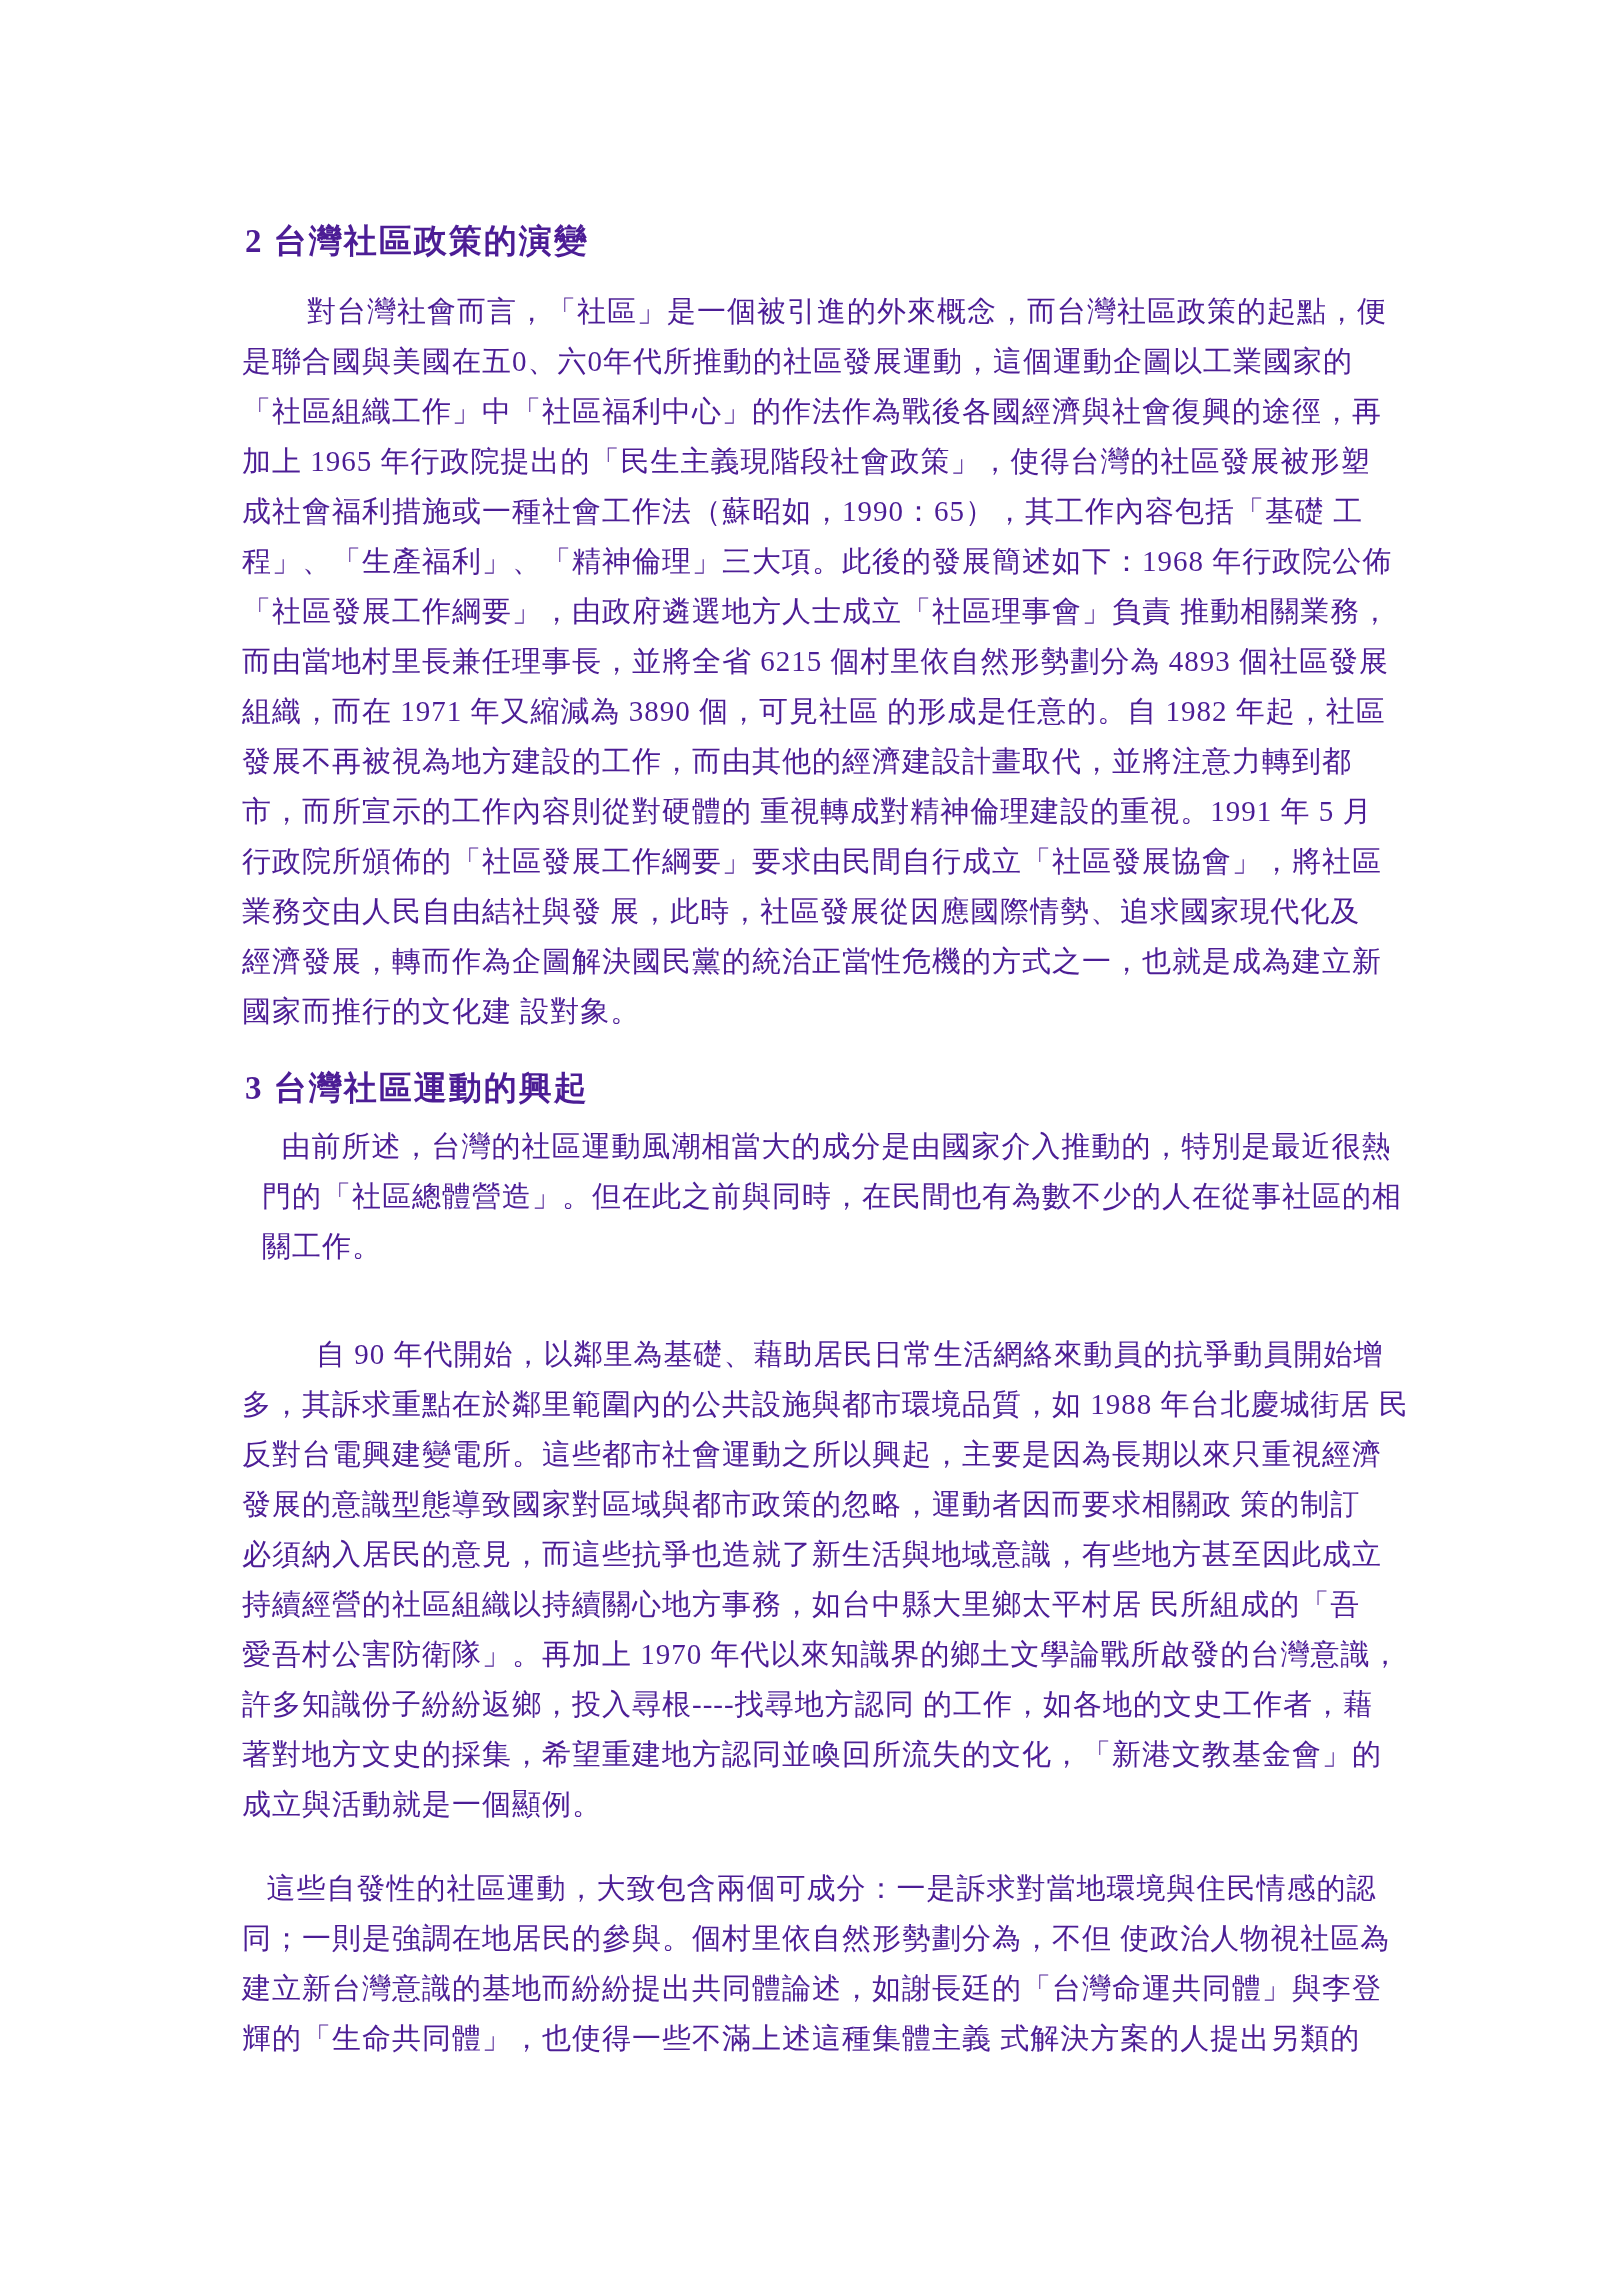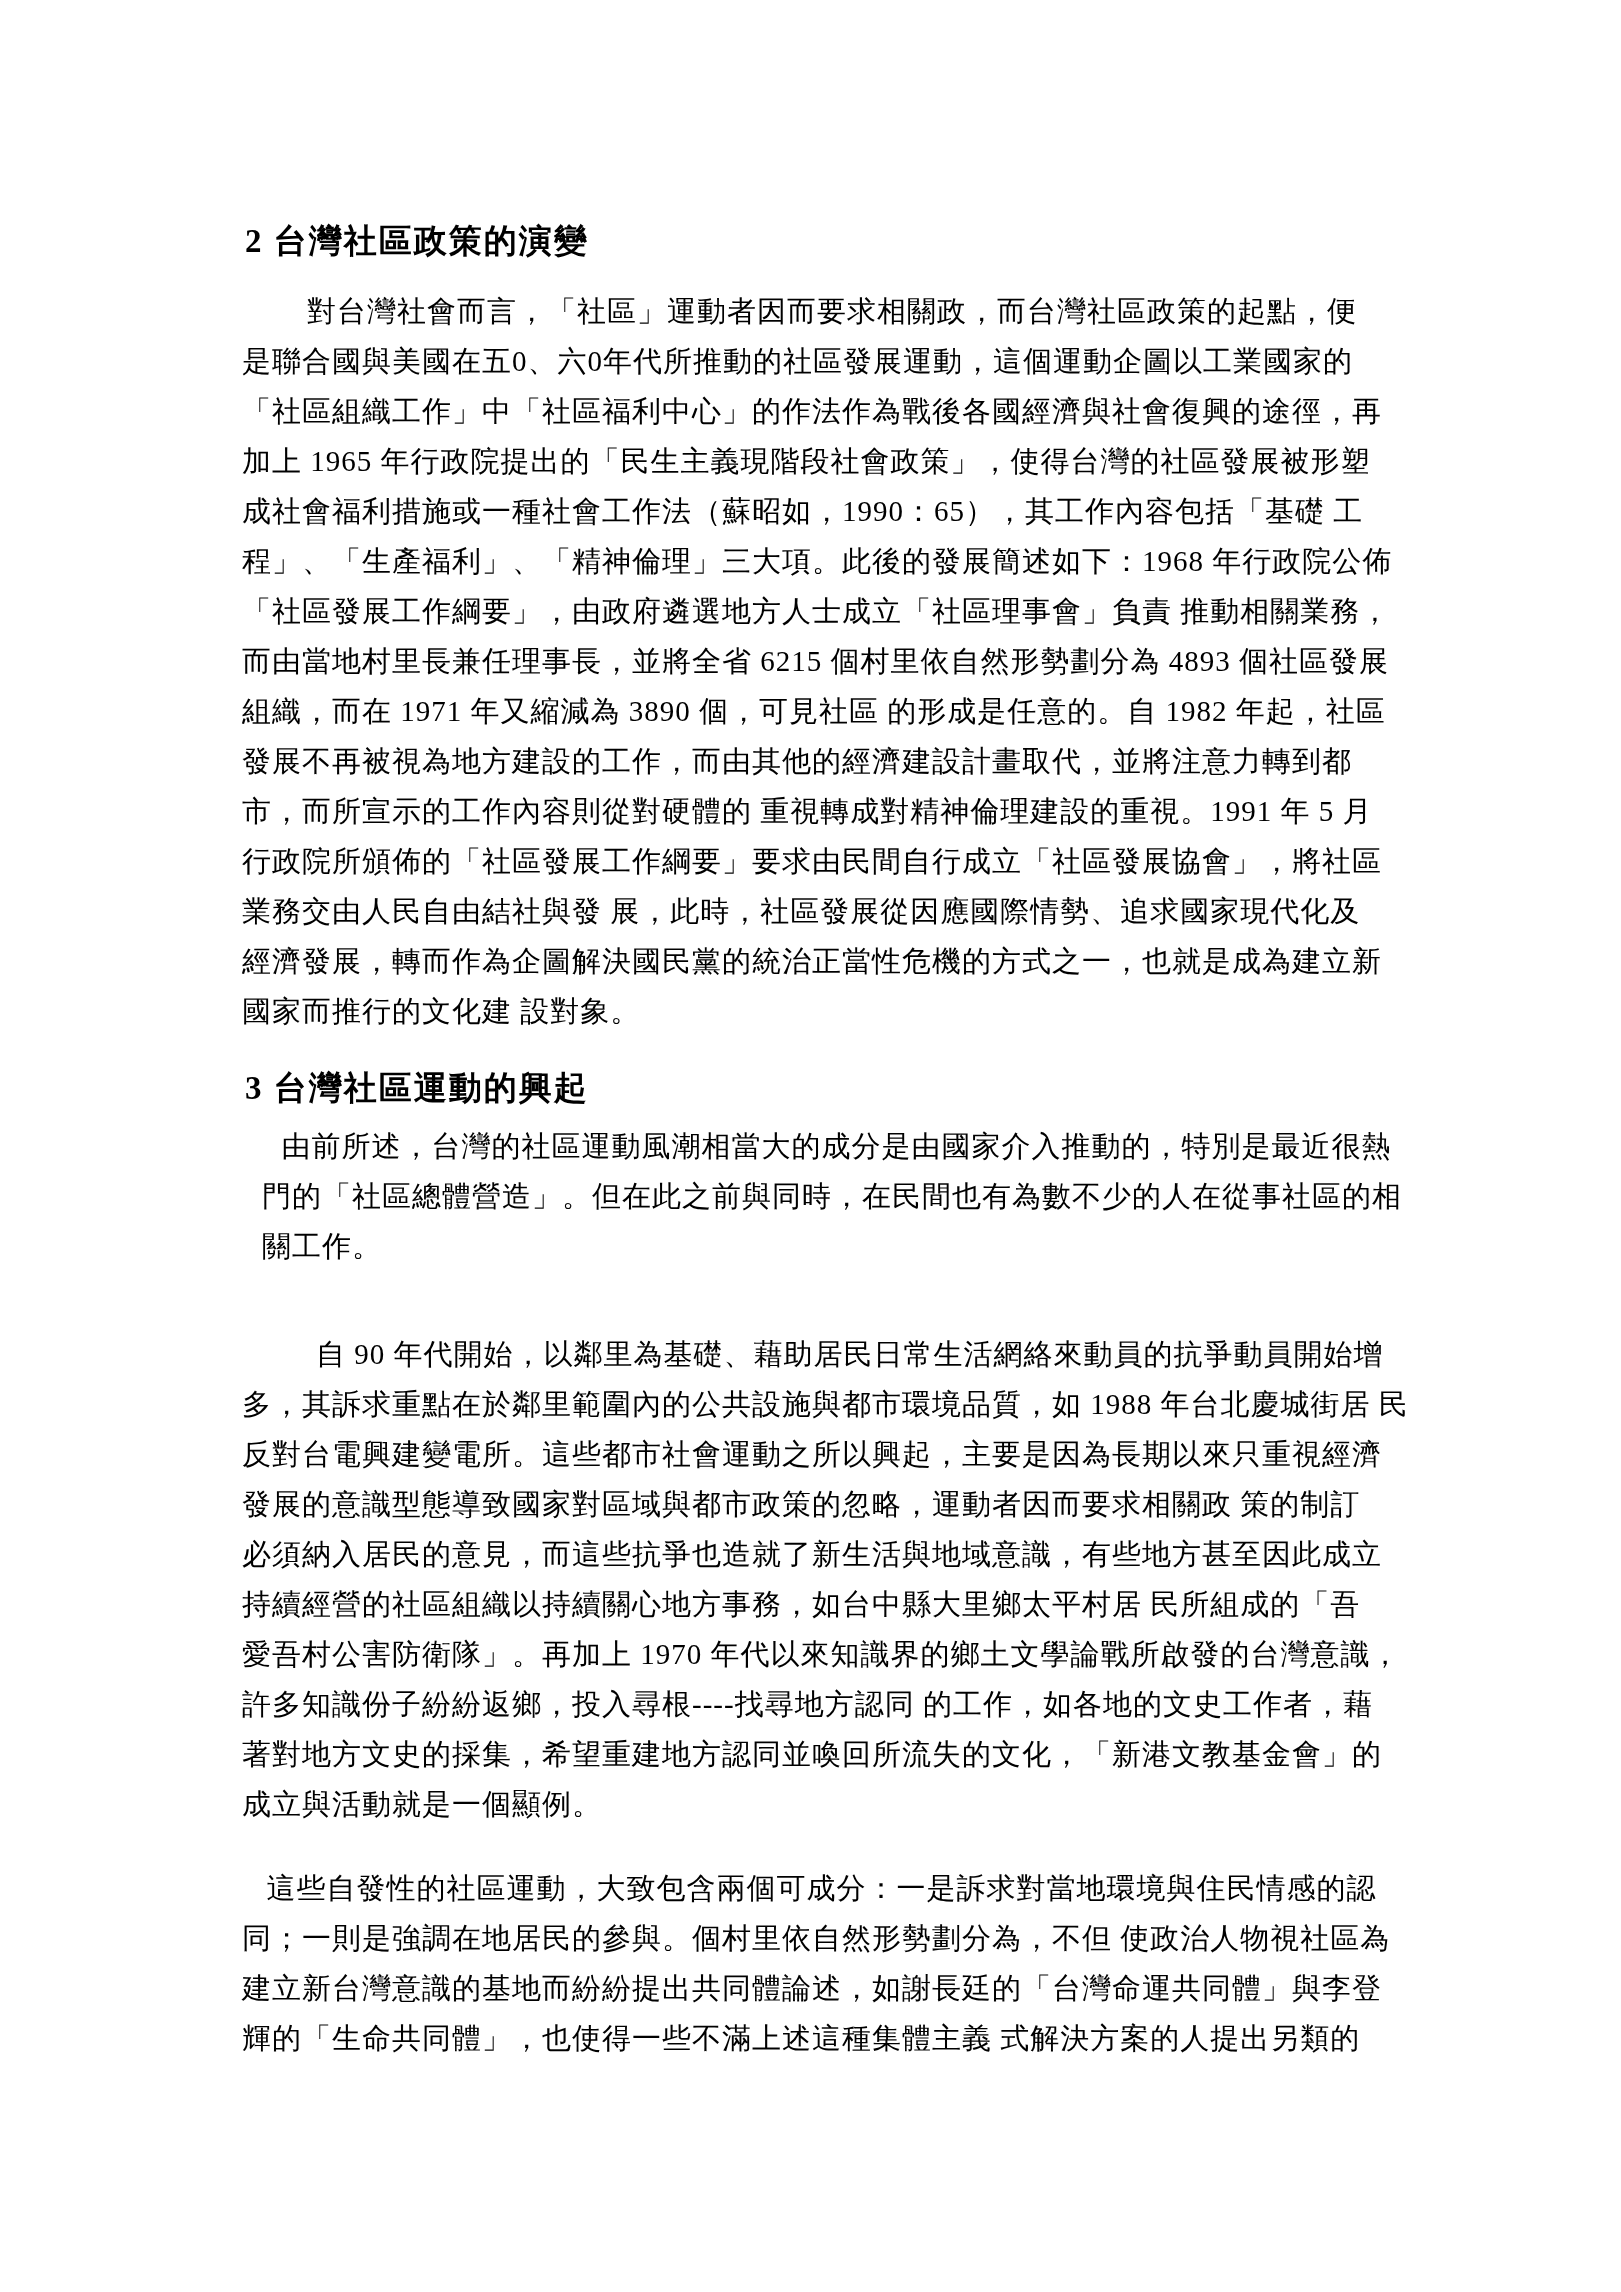--- a/index.html
+++ b/index.html
@@ -5,21 +5,21 @@
   html, body {
     margin: 0;
     padding: 0;
     background: #ffffff;
   }
   .page {
     position: relative;
     width: 1621px;
     height: 2081px;
     background: #ffffff;
-    color: #000000;
+    color: #4c1d95;
     font-family: "Liberation Serif", "DejaVu Serif", serif;
     overflow: hidden;
   }
   .heading {
     position: absolute;
     left: 245px;
     font-size: 33px;
     font-weight: bold;
     letter-spacing: 2px;
     white-space: nowrap;
@@ -47,21 +47,21 @@
   #p4 { top: 1863px; --indent: 24.5px; }
 </style>
 </head>
 <body>
 
 <div class="page">
 
   <h1 class="heading" id="heading-2">2 台灣社區政策的演變</h1>
 
   <div class="para" id="p1">
-      <div class="line">對台灣社會而言，「社區」運動者因而要求相關政，而台灣社區政策的起點，便</div>
+      <div class="line">對台灣社會而言，「社區」是一個被引進的外來概念，而台灣社區政策的起點，便</div>
       <div class="line">是聯合國與美國在五0、六0年代所推動的社區發展運動，這個運動企圖以工業國家的</div>
       <div class="line">「社區組織工作」中「社區福利中心」的作法作為戰後各國經濟與社會復興的途徑，再</div>
       <div class="line">加上 1965 年行政院提出的「民生主義現階段社會政策」，使得台灣的社區發展被形塑</div>
       <div class="line">成社會福利措施或一種社會工作法（蘇昭如，1990：65），其工作內容包括「基礎 工</div>
       <div class="line">程」、「生產福利」、「精神倫理」三大項。此後的發展簡述如下：1968 年行政院公佈</div>
       <div class="line">「社區發展工作綱要」，由政府遴選地方人士成立「社區理事會」負責 推動相關業務，</div>
       <div class="line">而由當地村里長兼任理事長，並將全省 6215 個村里依自然形勢劃分為 4893 個社區發展</div>
       <div class="line">組織，而在 1971 年又縮減為 3890 個，可見社區 的形成是任意的。自 1982 年起，社區</div>
       <div class="line">發展不再被視為地方建設的工作，而由其他的經濟建設計畫取代，並將注意力轉到都</div>
       <div class="line">市，而所宣示的工作內容則從對硬體的 重視轉成對精神倫理建設的重視。1991 年 5 月</div>

